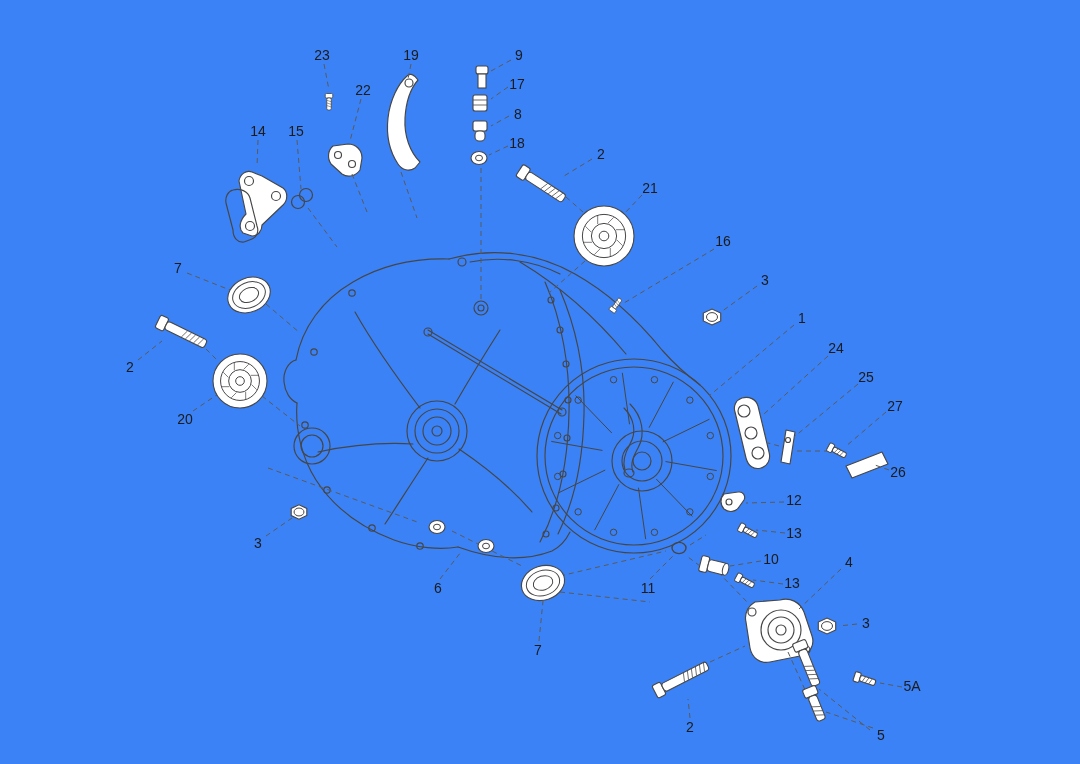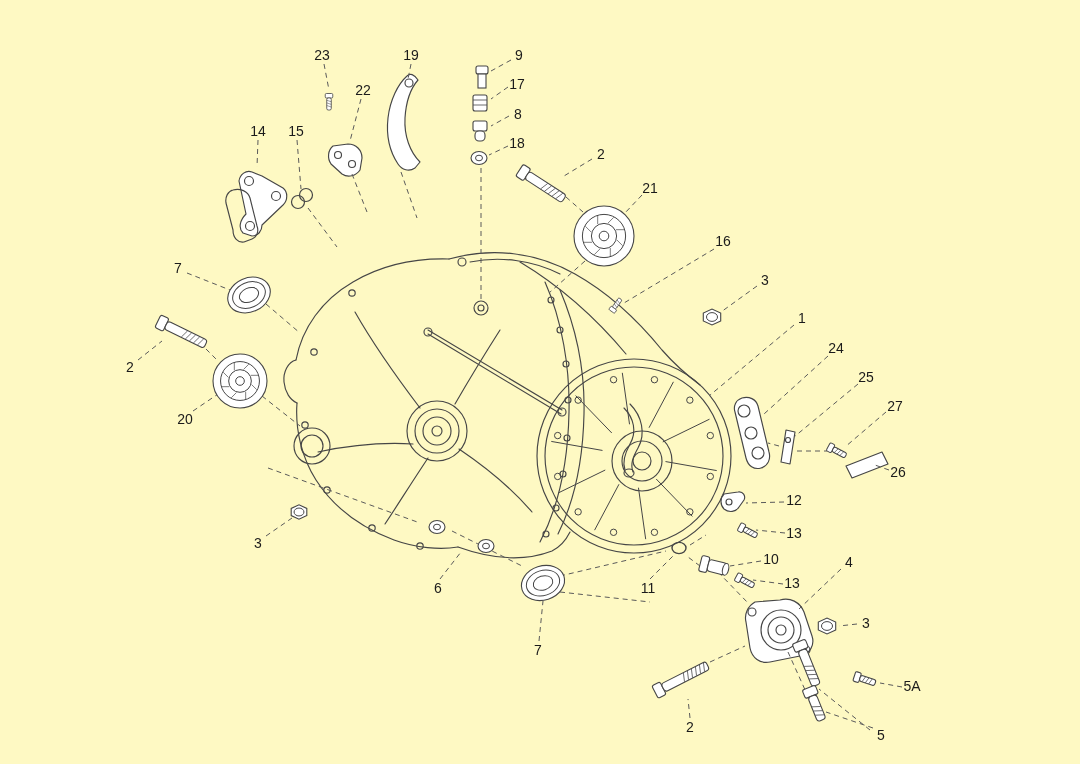--- a/index.html
+++ b/index.html
@@ -1,16 +1,16 @@
 <!DOCTYPE html>
 <html><head>
 <meta charset="utf-8">
 <style>
   html,body{margin:0;padding:0;background:#ffffff;}
-  .stage{position:relative;width:1080px;height:764px;background:#fef9c3;overflow:hidden;
+  .stage{position:relative;width:1080px;height:764px;background:#3b82f6;overflow:hidden;
          font-family:"Liberation Sans",sans-serif;}
   svg{position:absolute;left:0;top:0;}
   .dash{stroke:#5a5a5a;stroke-width:1;stroke-dasharray:5 4;fill:none;}
   .callout{font-family:"Liberation Sans",sans-serif;font-size:14px;fill:#1b1b1b;
            text-anchor:middle;cursor:default;}
   .art{stroke:#464646;fill:none;stroke-width:1.15;stroke-linecap:round;stroke-linejoin:round;}
   .artf{stroke:#464646;fill:#ffffff;stroke-width:1.15;stroke-linejoin:round;}
 </style>
 </head>
 <body>

